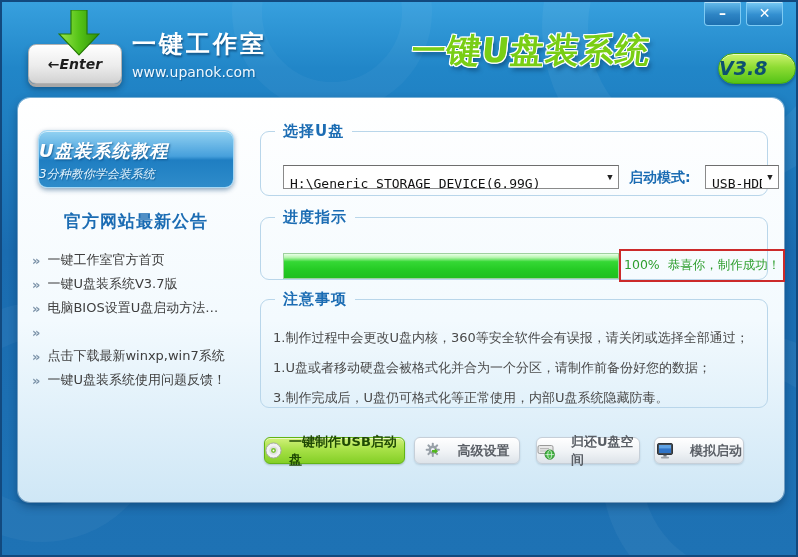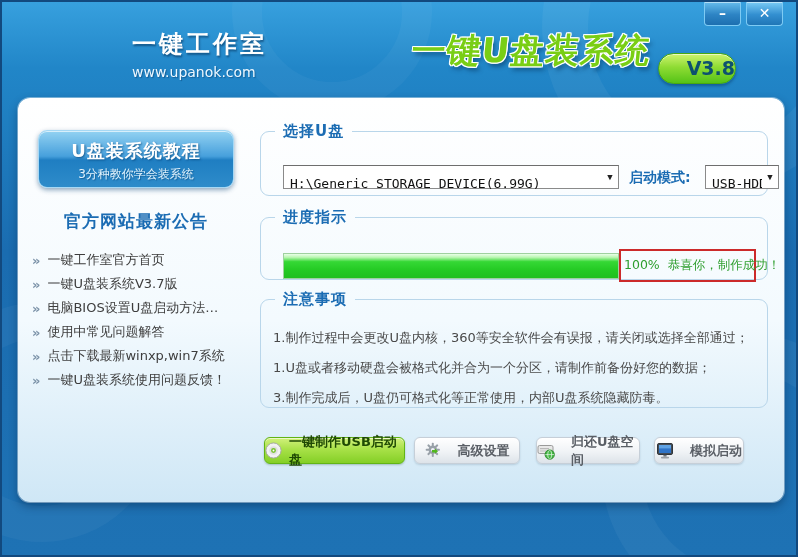--- a/index.html
+++ b/index.html
@@ -42,39 +42,39 @@
   .brand .url{font-size:14px;color:#eef8ff;margin-top:4px;text-shadow:1px 1px 1px rgba(0,40,80,.4);}
   .app-title{
     position:absolute;left:404px;top:26px;width:250px;text-align:center;
     font-size:34px;font-weight:900;color:#79ce15;transform:skewX(-6deg);
     text-shadow:-1px -1px 0 #fff,0 -1px 0 #fff,1px -1px 0 #fff,-1px 0 0 #fff,
                  1px 0 0 #fff,-1px 1px 0 #fff,0 1px 0 #fff,1px 1px 0 #fff,
                  3px 4px 4px rgba(0,40,80,.5);
     white-space:nowrap;letter-spacing:1px;
   }
   .version-badge{
-    position:absolute;left:656px;top:51px;width:78px;height:31px;border-radius:16px;
+    position:absolute;left:716px;top:51px;width:78px;height:31px;border-radius:16px;
     background:linear-gradient(180deg,#cdf36e 0%,#8fdc34 45%,#55c317 100%);
     border:1px solid #49a90e;box-shadow:inset 0 1px 0 rgba(255,255,255,.6),0 2px 3px rgba(0,40,80,.4);
-    color:#0d516f;font-weight:bold;font-size:19px;text-align:right;line-height:29px;
+    color:#0d516f;font-style:italic;font-weight:bold;font-size:19px;text-align:left;line-height:29px;
   }
 
   
   .panel{
     position:absolute;left:16px;top:96px;width:766px;height:404px;border-radius:12px;
     background:linear-gradient(180deg,#ffffff 0%,#f3fafe 55%,#cfe7f6 100%);
     box-shadow:0 0 0 1px rgba(255,255,255,.4),0 4px 10px rgba(0,25,55,.4);
   }
 
   
   .tutorial-btn{
     position:absolute;left:20px;top:32px;width:196px;height:58px;border-radius:9px;cursor:pointer;
     background:linear-gradient(180deg,#93d2f2 0%,#47a0dc 45%,#1f7ec2 52%,#2e8cca 100%);
     border:1px solid #a6d8f4;box-shadow:inset 0 1px 0 rgba(255,255,255,.65),0 2px 5px rgba(0,60,110,.45);
-    text-align:center;color:#fff;
+    color:#fff;font-style:italic;
   }
   .tutorial-btn .t1{font-size:18px;font-weight:bold;margin-top:8px;text-shadow:1px 1px 2px rgba(0,60,110,.65);letter-spacing:1px;}
   .tutorial-btn .t2{font-size:12px;color:#e4f4fd;margin-top:3px;text-shadow:1px 1px 1px rgba(0,60,110,.5);}
   .announce-heading{
     position:absolute;left:20px;top:112px;width:196px;text-align:center;
     font-size:17px;font-weight:bold;color:#1b6cb3;letter-spacing:1px;
   }
   .side-list{position:absolute;left:14px;top:150px;width:216px;}
   .side-item{display:flex;align-items:center;height:24px;font-size:13px;color:#3d3d3d;cursor:pointer;white-space:nowrap;}
   .side-item .bullet{color:#7b92a8;font-size:13px;margin-right:7px;font-weight:bold;}
@@ -104,21 +104,21 @@
 
   .progress-track{
     position:absolute;left:22px;top:26px;width:336px;height:26px;background:#eef6ee;
     border:1px solid #9fd19f;
   }
   .progress-fill{
     height:100%;width:0;
     background:linear-gradient(180deg,#eaffe8 0%,#b9f6b1 14%,#35d835 32%,#22c922 70%,#1fbf1f 100%);
   }
   .progress-status{
-    position:absolute;left:358px;top:22px;width:137px;height:33px;border:2px solid #cc2a2a;
+    position:absolute;left:358px;top:22px;width:166px;height:33px;border:2px solid #cc2a2a;
     display:flex;align-items:center;padding-left:3px;
     color:#2d9e2d;font-size:12.5px;white-space:pre;font-weight:500;
   }
 
   .notes{position:absolute;left:12px;top:14px;width:486px;}
   .note-line{font-size:13px;color:#4a4a4a;line-height:30px;white-space:nowrap;}
 
   
   .actions .btn{
     position:absolute;top:339px;height:27px;border-radius:6px;cursor:pointer;
@@ -150,20 +150,33 @@
 <div class="window">
 
   <div class="swirl s1"></div>
   <div class="swirl s2"></div>
   <div class="swirl s3"></div>
   <div class="swirl s4"></div>
 
   <div class="winbtn min">–</div>
   <div class="winbtn close">✕</div>
 
+  <div class="logo">
+    <svg class="green-arrow" width="42" height="46" viewBox="0 0 42 46">
+      <defs>
+        <linearGradient id="ag" x1="0" y1="0" x2="1" y2="0">
+          <stop offset="0" stop-color="#9ae84c"></stop>
+          <stop offset="0.5" stop-color="#55c317"></stop>
+          <stop offset="1" stop-color="#2f930a"></stop>
+        </linearGradient>
+      </defs>
+      <path d="M13 0 L29 0 L29 24 L41 24 L21 45 L1 24 L13 24 Z" fill="url(#ag)" stroke="#267a06" stroke-width="1.2"></path>
+    </svg>
+    <div class="keycap">←Enter</div>
+  </div>
   <div class="brand">
     <div class="title">一键工作室</div>
     <div class="url">www.upanok.com</div>
   </div>
   <div class="app-title">一键U盘装系统</div>
   <div class="version-badge">V3.8</div>
 
   <div class="panel">
 
     <div class="tutorial-btn">
@@ -179,21 +192,20 @@
       <div class="side-item">
         <span class="bullet">»</span>
         <span>一键U盘装系统V3.7版</span>
       </div>
       <div class="side-item">
         <span class="bullet">»</span>
         <span>电脑BIOS设置U盘启动方法…</span>
       </div>
       <div class="side-item">
         <span class="bullet">»</span>
-        <span>使用中常见问题解答</span>
       </div>
       <div class="side-item">
         <span class="bullet">»</span>
         <span>点击下载最新winxp,win7系统</span>
       </div>
       <div class="side-item">
         <span class="bullet">»</span>
         <span>一键U盘装系统使用问题反馈！</span>
       </div>
     </div>

